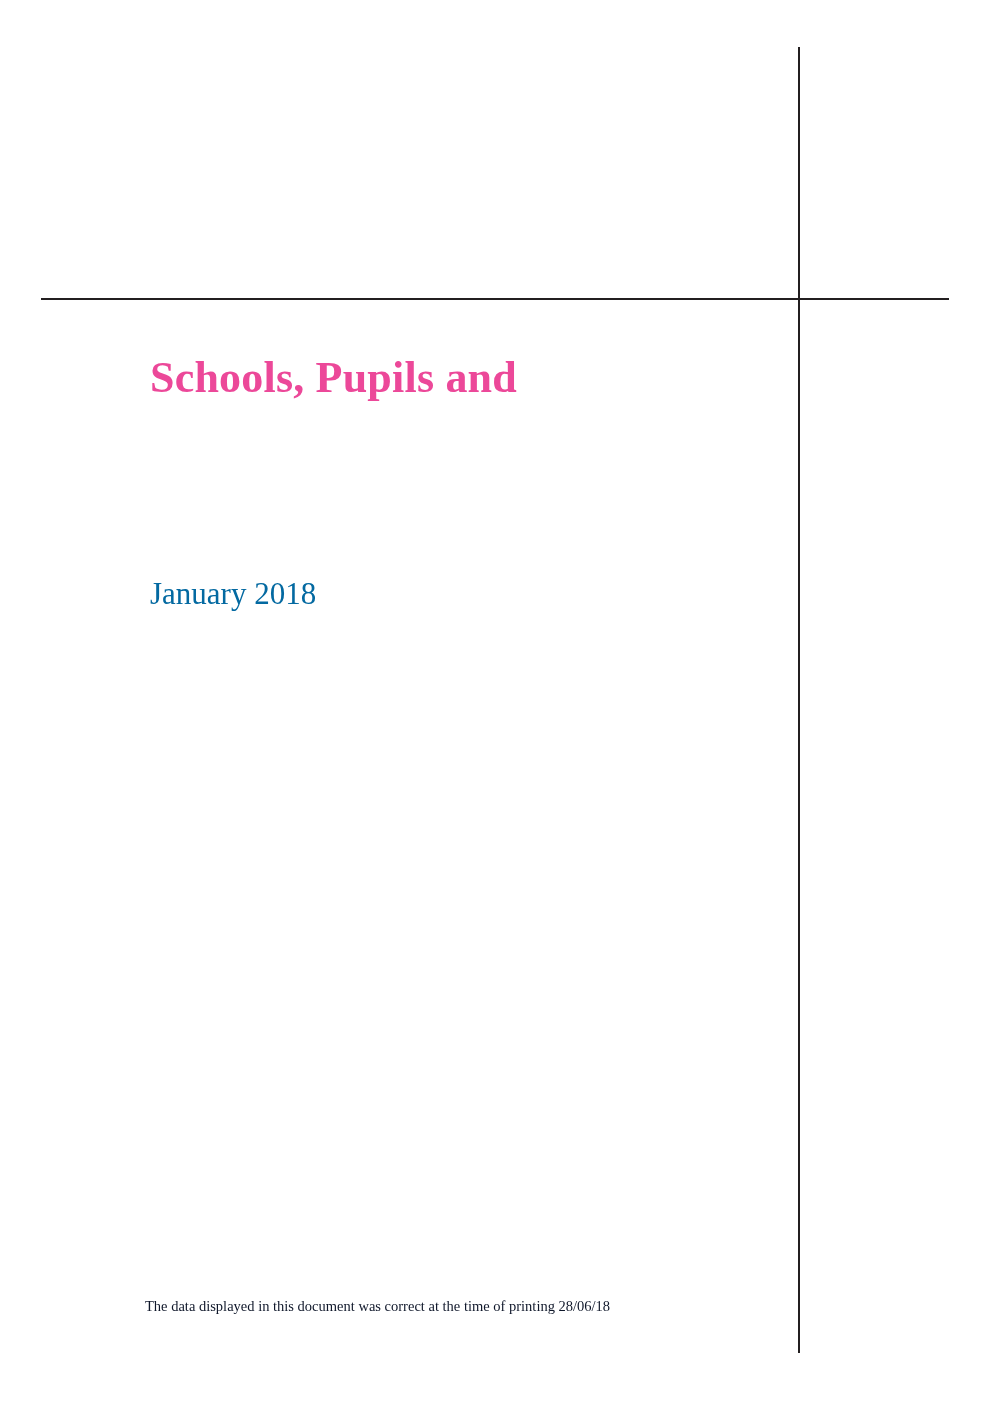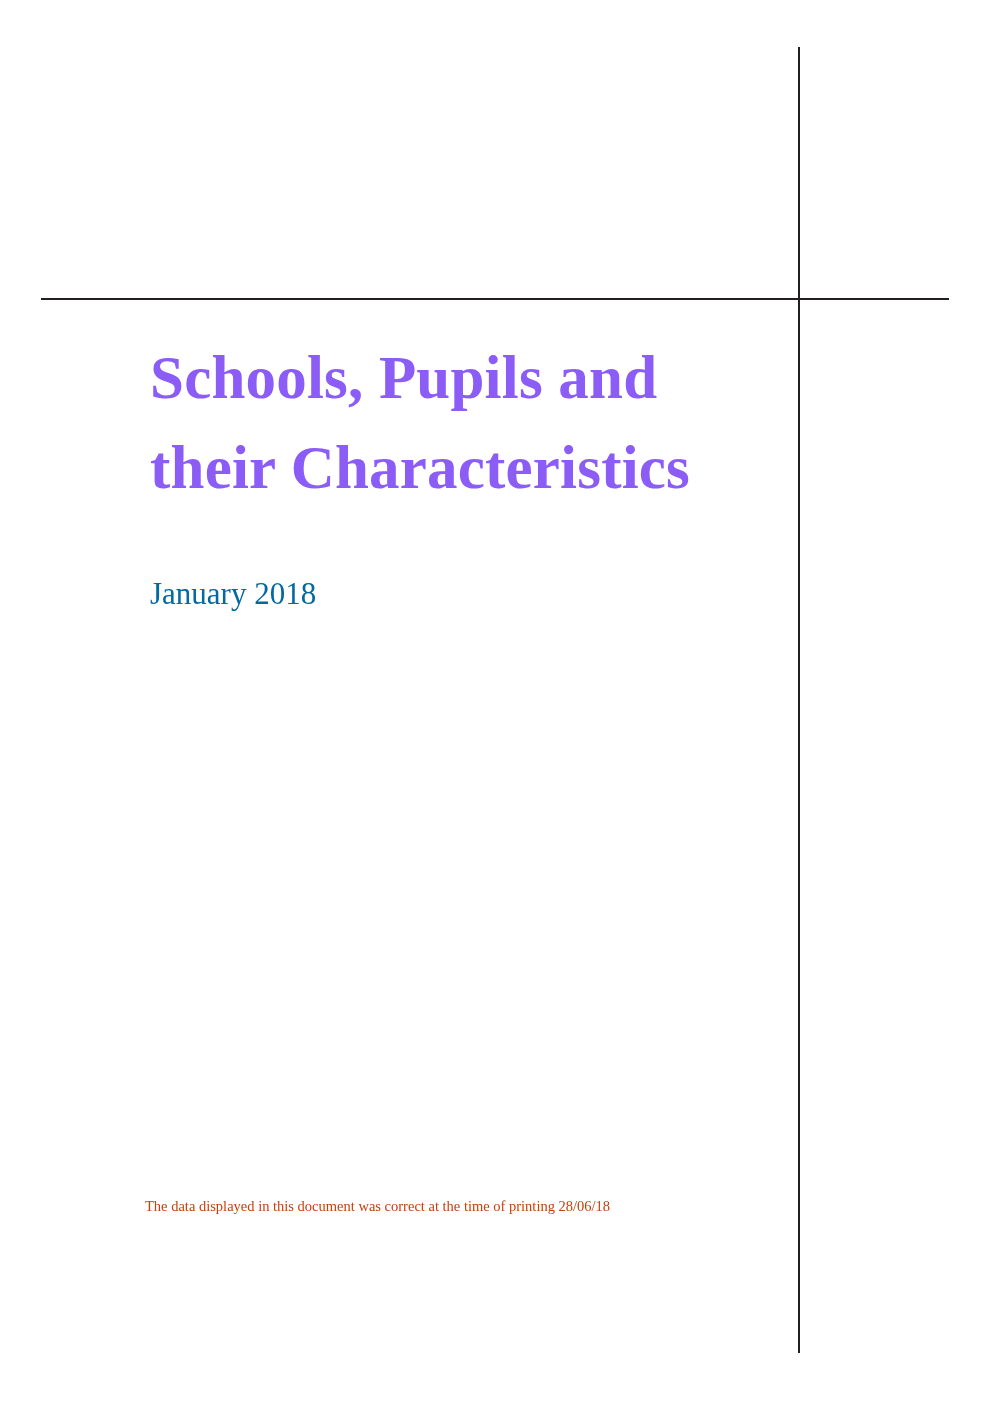--- a/index.html
+++ b/index.html
@@ -2,31 +2,30 @@
 <html><head>
 <meta charset="utf-8">
 <style>
   html, body { margin:0; padding:0; background:#ffffff; }
   body { width:991px; height:1401px; position:relative; overflow:hidden;
          font-family:"Liberation Serif", serif; color:#231f20; }
   .vline { position:absolute; left:798px; top:47px; width:2px; height:1306px; background:#231f20; }
   .hline { position:absolute; left:41px; top:298px; width:908px; height:2px; background:#231f20; }
   .title { position:absolute; left:150px; top:333px; margin:0;
            font-family:"Liberation Serif", serif; font-weight:bold;
-           font-size:61px; line-height:90px; letter-spacing:0.2px; color:#8b5cf6; }
+           font-size:44px; line-height:90px; letter-spacing:0.2px; color:#ec4899; }
   .title span { display:block; white-space:nowrap; }
   .date { position:absolute; left:150px; top:574px; font-size:31px; line-height:40px; color:#0369a1; }
-  .footnote { position:absolute; left:145px; top:1196px; font-size:14.5px; line-height:20px; color:#c2410c; white-space:nowrap; }
+  .footnote { position:absolute; left:145px; top:1296px; font-size:14.5px; line-height:20px; color:#0f172a; white-space:nowrap; }
 </style>
 </head>
 <body>
 
 <div class="vline"></div>
 <div class="hline"></div>
 
 <h1 class="title">
   <span>Schools, Pupils and</span>
-  <span>their Characteristics</span>
 </h1>
 
 <div class="date">January 2018</div>
 
 <div class="footnote">The data displayed in this document was correct at the time of printing 28/06/18</div>
 
 </body></html>

